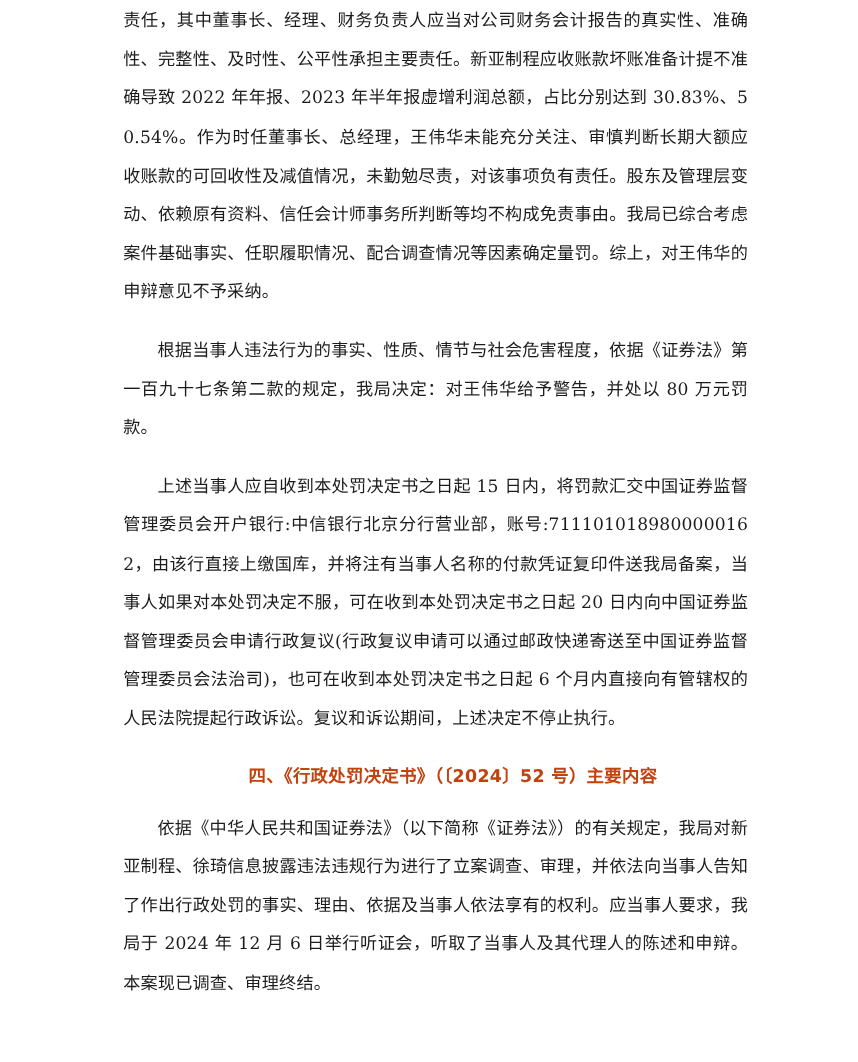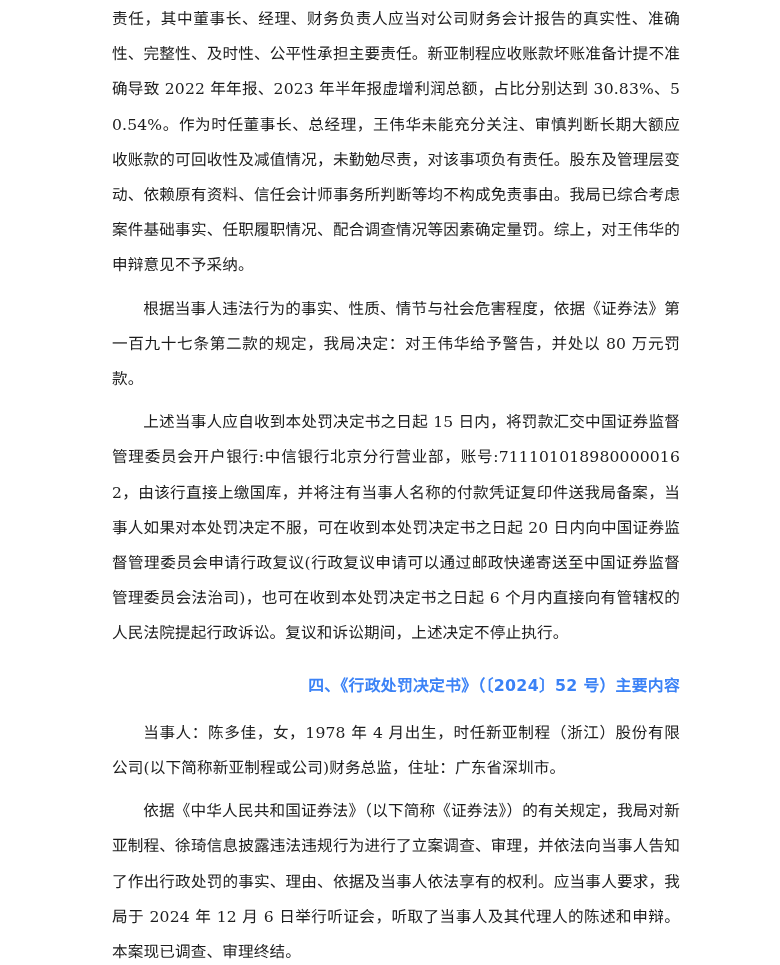--- a/index.html
+++ b/index.html
@@ -43,34 +43,34 @@
     -webkit-hyphens: none;
     hyphens: none;
   }
 
   
   p.para.cont {
     text-indent: 0;
   }
 
   p.para.gap {
-    margin-top: 8px;
+    margin-top: 18px;
   }
 
   
   h2.section-heading {
     margin: 0;
     padding-top: 16px;
     font-size: 15.8px;
     line-height: 35.2px;
     font-weight: bold;
     text-indent: 2em;
-    text-align: right;
+    text-align: center;
     letter-spacing: 0.3px;
-    color: #3b82f6;
+    color: #c2410c;
     font-family: "DejaVu Sans", "Liberation Sans", sans-serif;
   }
 
   h2.section-heading + p.para {
     margin-top: 13px;
   }
 </style>
 </head>
 <body>
 
@@ -78,18 +78,17 @@
   <div class="doc-body">
 
     <p class="para cont">责任，其中董事长、经理、财务负责人应当对公司财务会计报告的真实性、准确性、完整性、及时性、公平性承担主要责任。新亚制程应收账款坏账准备计提不准确导致 2022 年年报、2023 年半年报虚增利润总额，占比分别达到 30.83%、50.54%。作为时任董事长、总经理，王伟华未能充分关注、审慎判断长期大额应收账款的可回收性及减值情况，未勤勉尽责，对该事项负有责任。股东及管理层变动、依赖原有资料、信任会计师事务所判断等均不构成免责事由。我局已综合考虑案件基础事实、任职履职情况、配合调查情况等因素确定量罚。综上，对王伟华的申辩意见不予采纳。</p>
 
     <p class="para gap">根据当事人违法行为的事实、性质、情节与社会危害程度，依据《证券法》第一百九十七条第二款的规定，我局决定：对王伟华给予警告，并处以 80 万元罚款。</p>
 
     <p class="para gap">上述当事人应自收到本处罚决定书之日起 15 日内，将罚款汇交中国证券监督管理委员会开户银行:中信银行北京分行营业部，账号:7111010189800000162，由该行直接上缴国库，并将注有当事人名称的付款凭证复印件送我局备案，当事人如果对本处罚决定不服，可在收到本处罚决定书之日起 20 日内向中国证券监督管理委员会申请行政复议(行政复议申请可以通过邮政快递寄送至中国证券监督管理委员会法治司)，也可在收到本处罚决定书之日起 6 个月内直接向有管辖权的人民法院提起行政诉讼。复议和诉讼期间，上述决定不停止执行。</p>
 
     <h2 class="section-heading">四、《行政处罚决定书》（〔2024〕52 号）主要内容</h2>
 
-    <p class="para">当事人：陈多佳，女，1978 年 4 月出生，时任新亚制程（浙江）股份有限公司(以下简称新亚制程或公司)财务总监，住址：广东省深圳市。</p>
 
     <p class="para gap">依据《中华人民共和国证券法》（以下简称《证券法》）的有关规定，我局对新亚制程、徐琦信息披露违法违规行为进行了立案调查、审理，并依法向当事人告知了作出行政处罚的事实、理由、依据及当事人依法享有的权利。应当事人要求，我局于 2024 年 12 月 6 日举行听证会，听取了当事人及其代理人的陈述和申辩。本案现已调查、审理终结。</p>
 
   </div>
 </div>
 
 </body></html>

